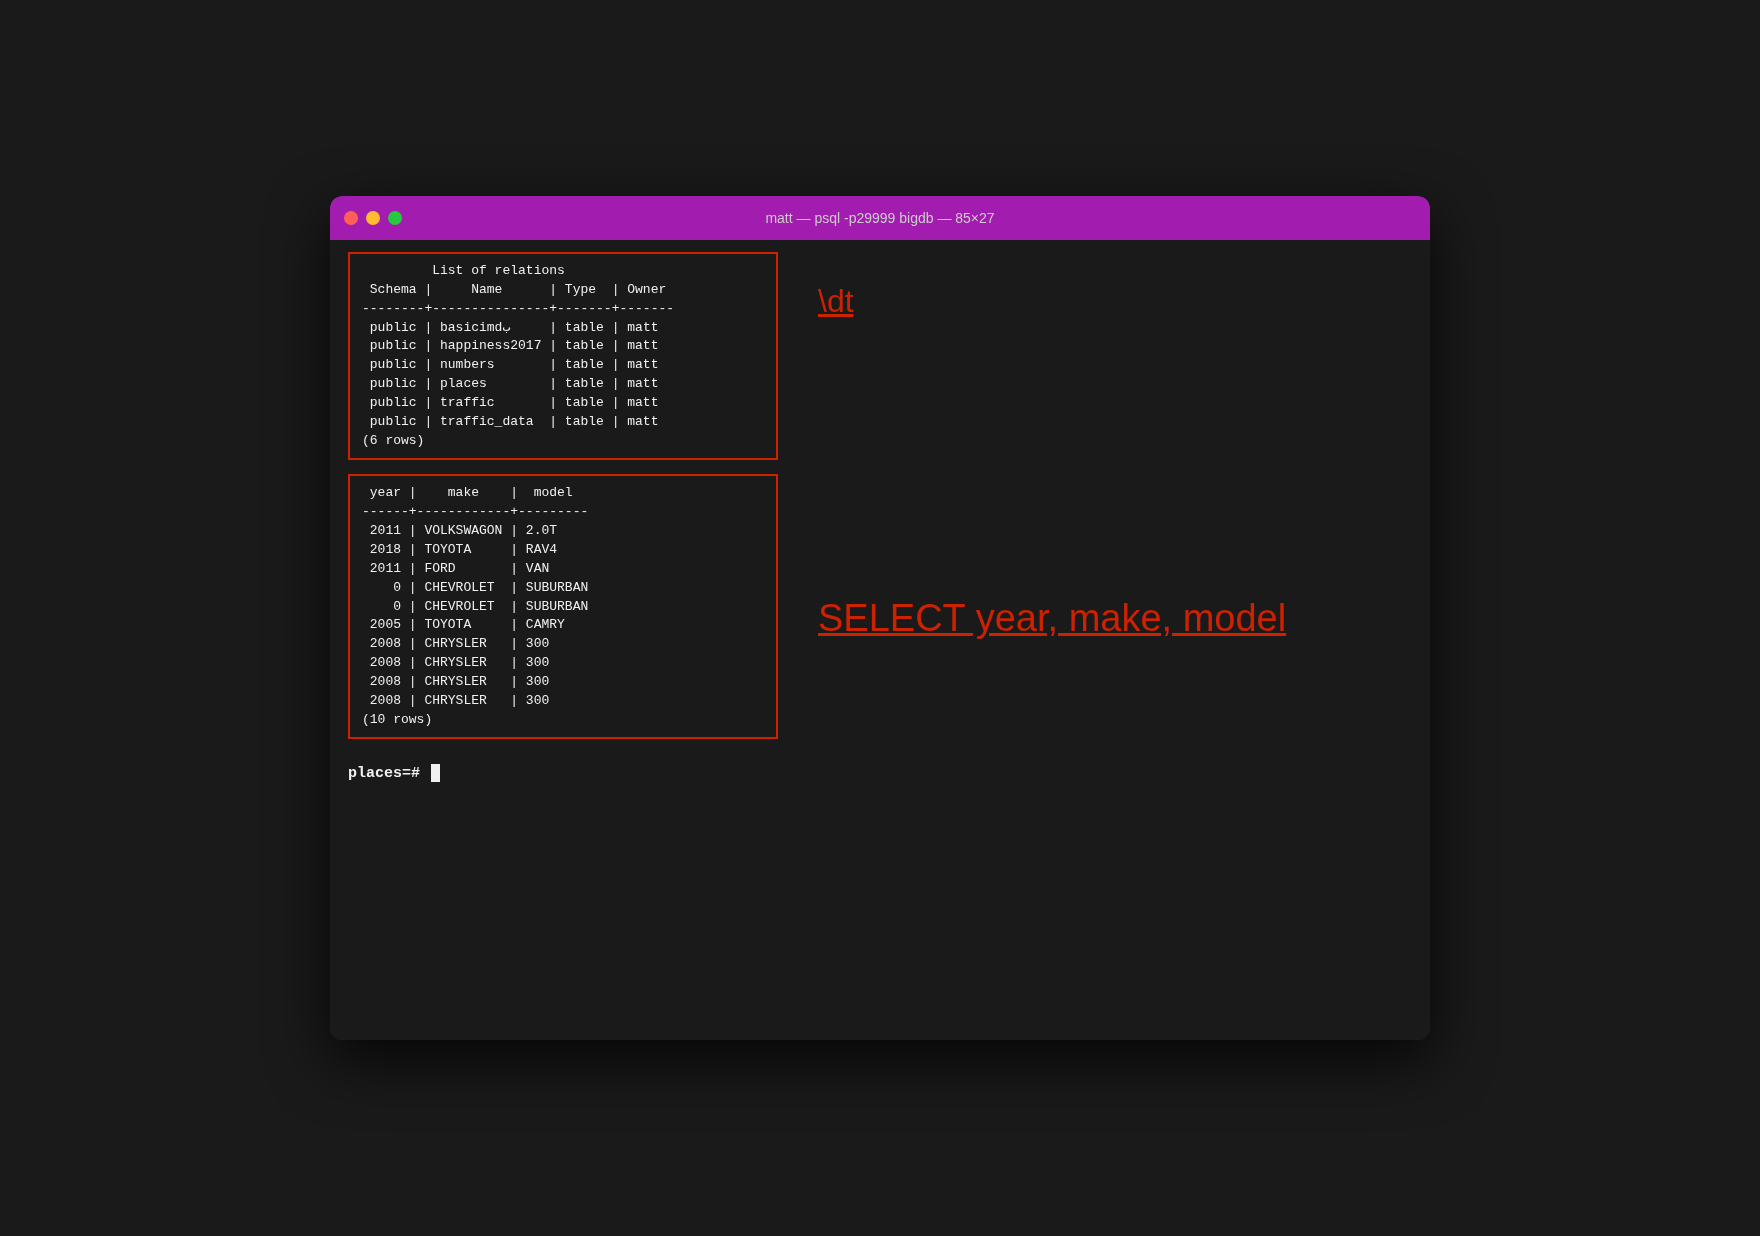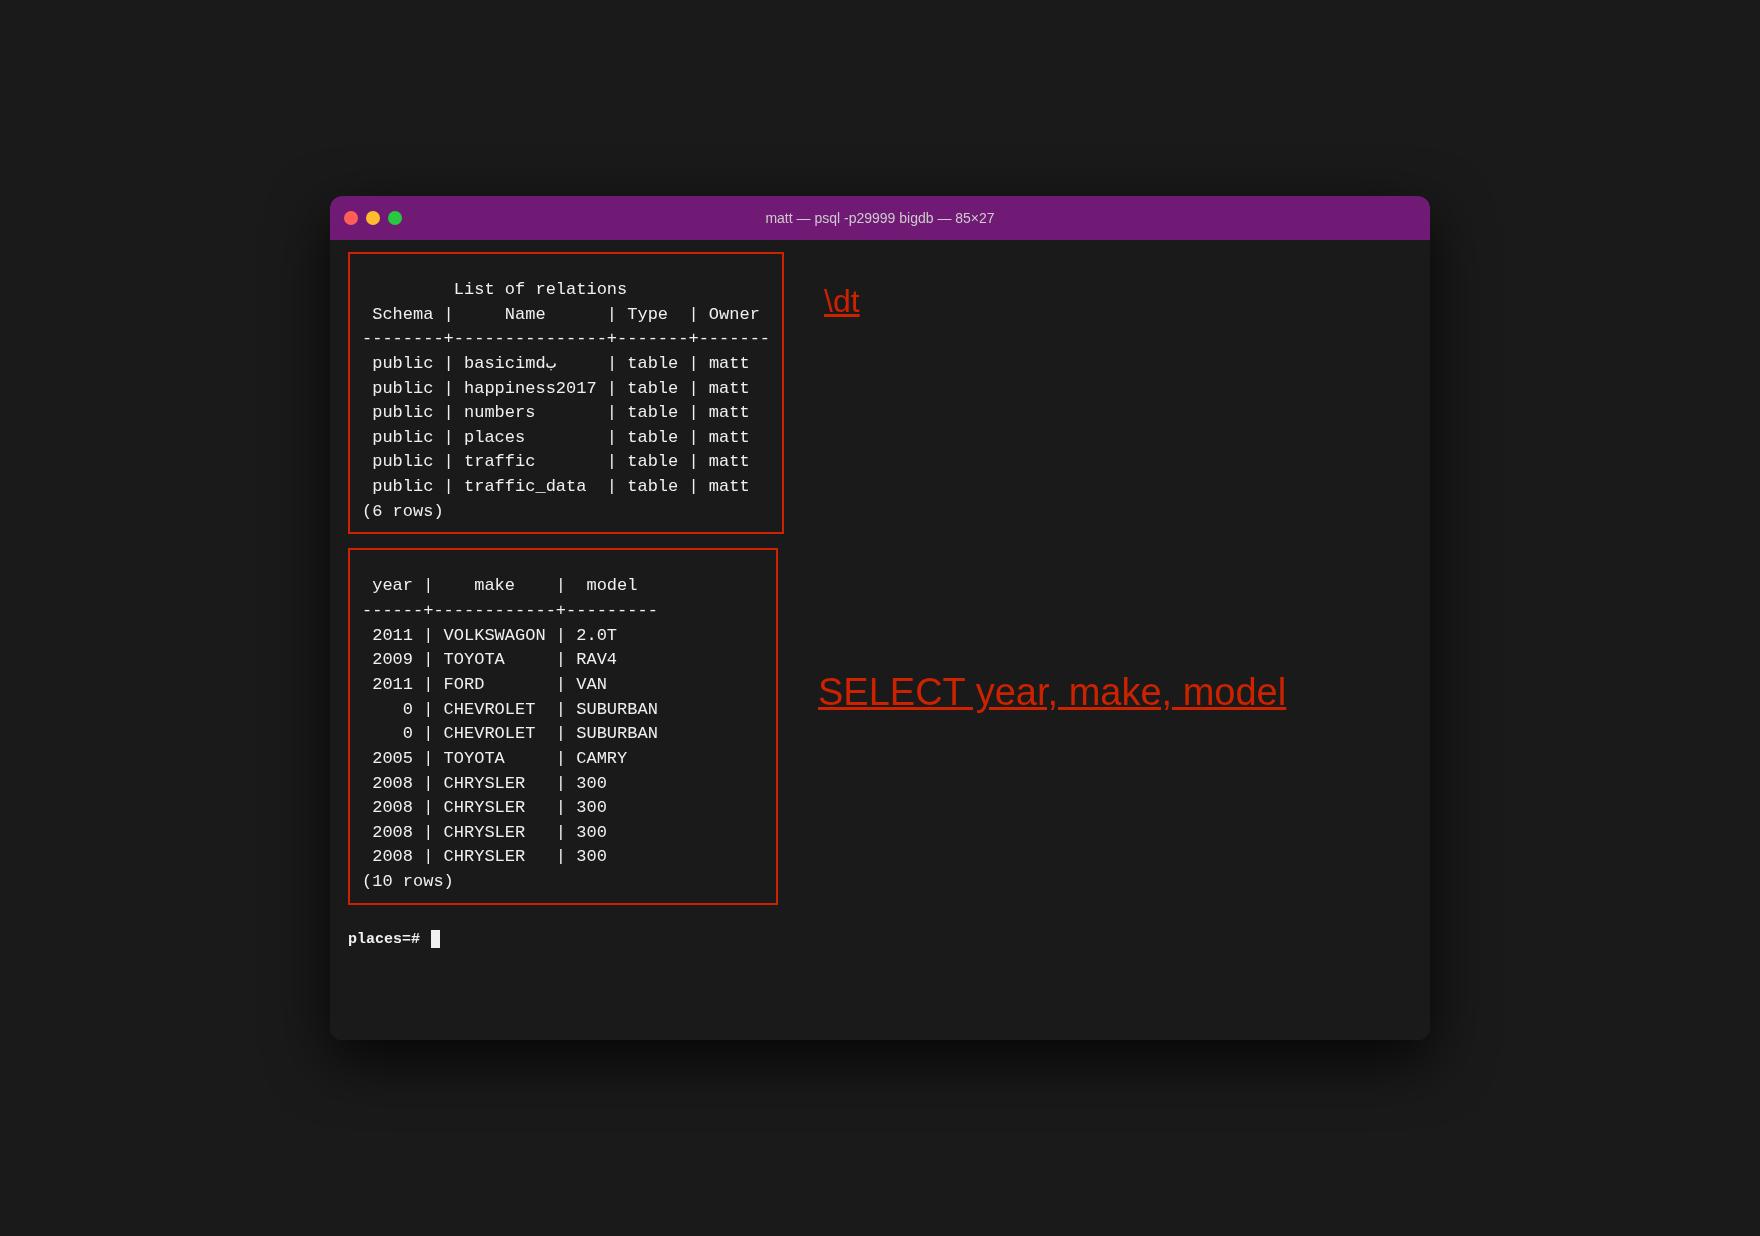--- a/index.html
+++ b/index.html
@@ -15,21 +15,21 @@
 
     .window {
       width: 1100px;
       background: #1e1e1e;
       border-radius: 12px;
       box-shadow: 0 20px 60px rgba(0,0,0,0.8);
       overflow: hidden;
     }
 
     .titlebar {
-      background: #701a75;
+      background: #a21caf;
       height: 44px;
       display: flex;
       align-items: center;
       justify-content: center;
       position: relative;
       border-radius: 12px 12px 0 0;
     }
 
     .traffic-lights {
       position: absolute;
@@ -73,23 +73,22 @@
     .table-box {
       border: 2px solid #cc2200;
       padding: 8px 12px;
       margin-bottom: 14px;
       display: inline-block;
       min-width: 430px;
     }
 
     pre {
       font-family: 'Courier New', Courier, monospace;
-      font-size: 17px;
-      color: #f0f0f0;
-      margin-top: 16px;
+      font-size: 13px;
+      color: #f0f0f0;
     }
 
     .content-area {
       display: flex;
       gap: 0;
       position: relative;
     }
 
     .left-col {
       flex: 0 0 auto;
@@ -172,21 +171,21 @@
         <div class="annotation">\dt</div>
       </div>
     </div>
 
     <div class="content-area">
       <div class="left-col">
         <div class="table-box">
           <pre> year |    make    |  model
 ------+------------+---------
  2011 | VOLKSWAGON | 2.0T
- 2009 | TOYOTA     | RAV4
+ 2018 | TOYOTA     | RAV4
  2011 | FORD       | VAN
     0 | CHEVROLET  | SUBURBAN
     0 | CHEVROLET  | SUBURBAN
  2005 | TOYOTA     | CAMRY
  2008 | CHRYSLER   | 300
  2008 | CHRYSLER   | 300
  2008 | CHRYSLER   | 300
  2008 | CHRYSLER   | 300
 (10 rows)</pre>
         </div>

